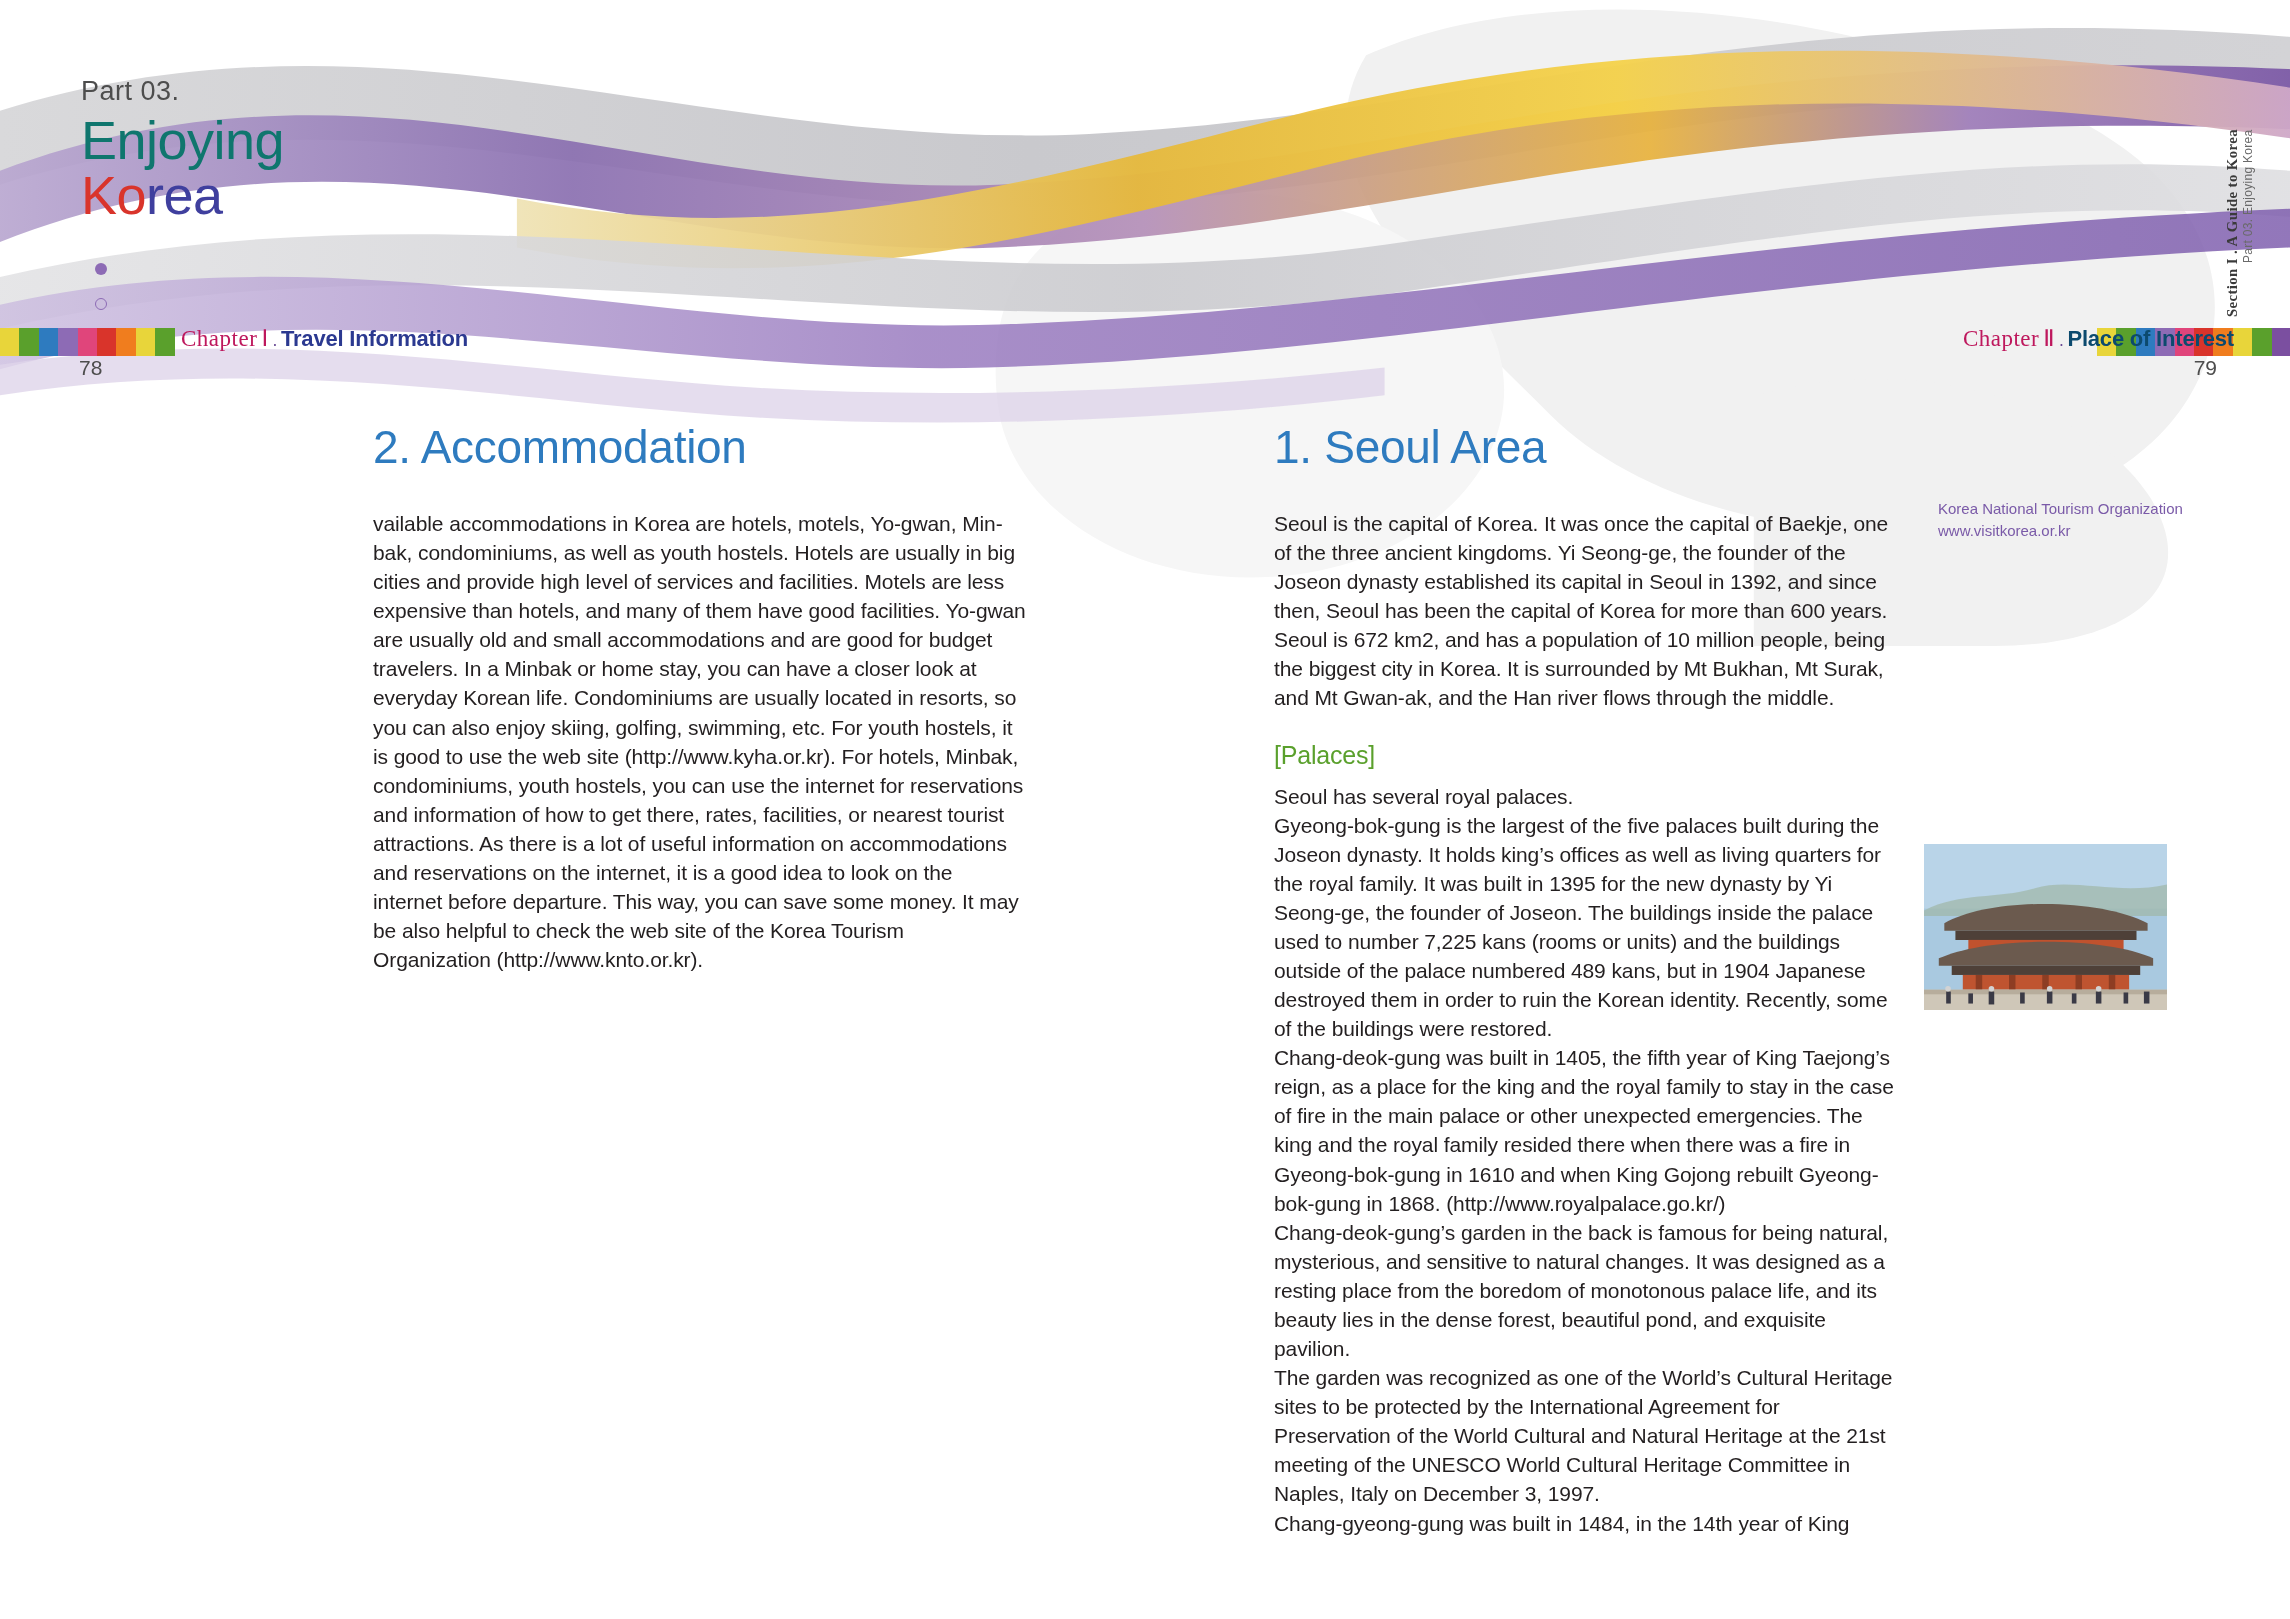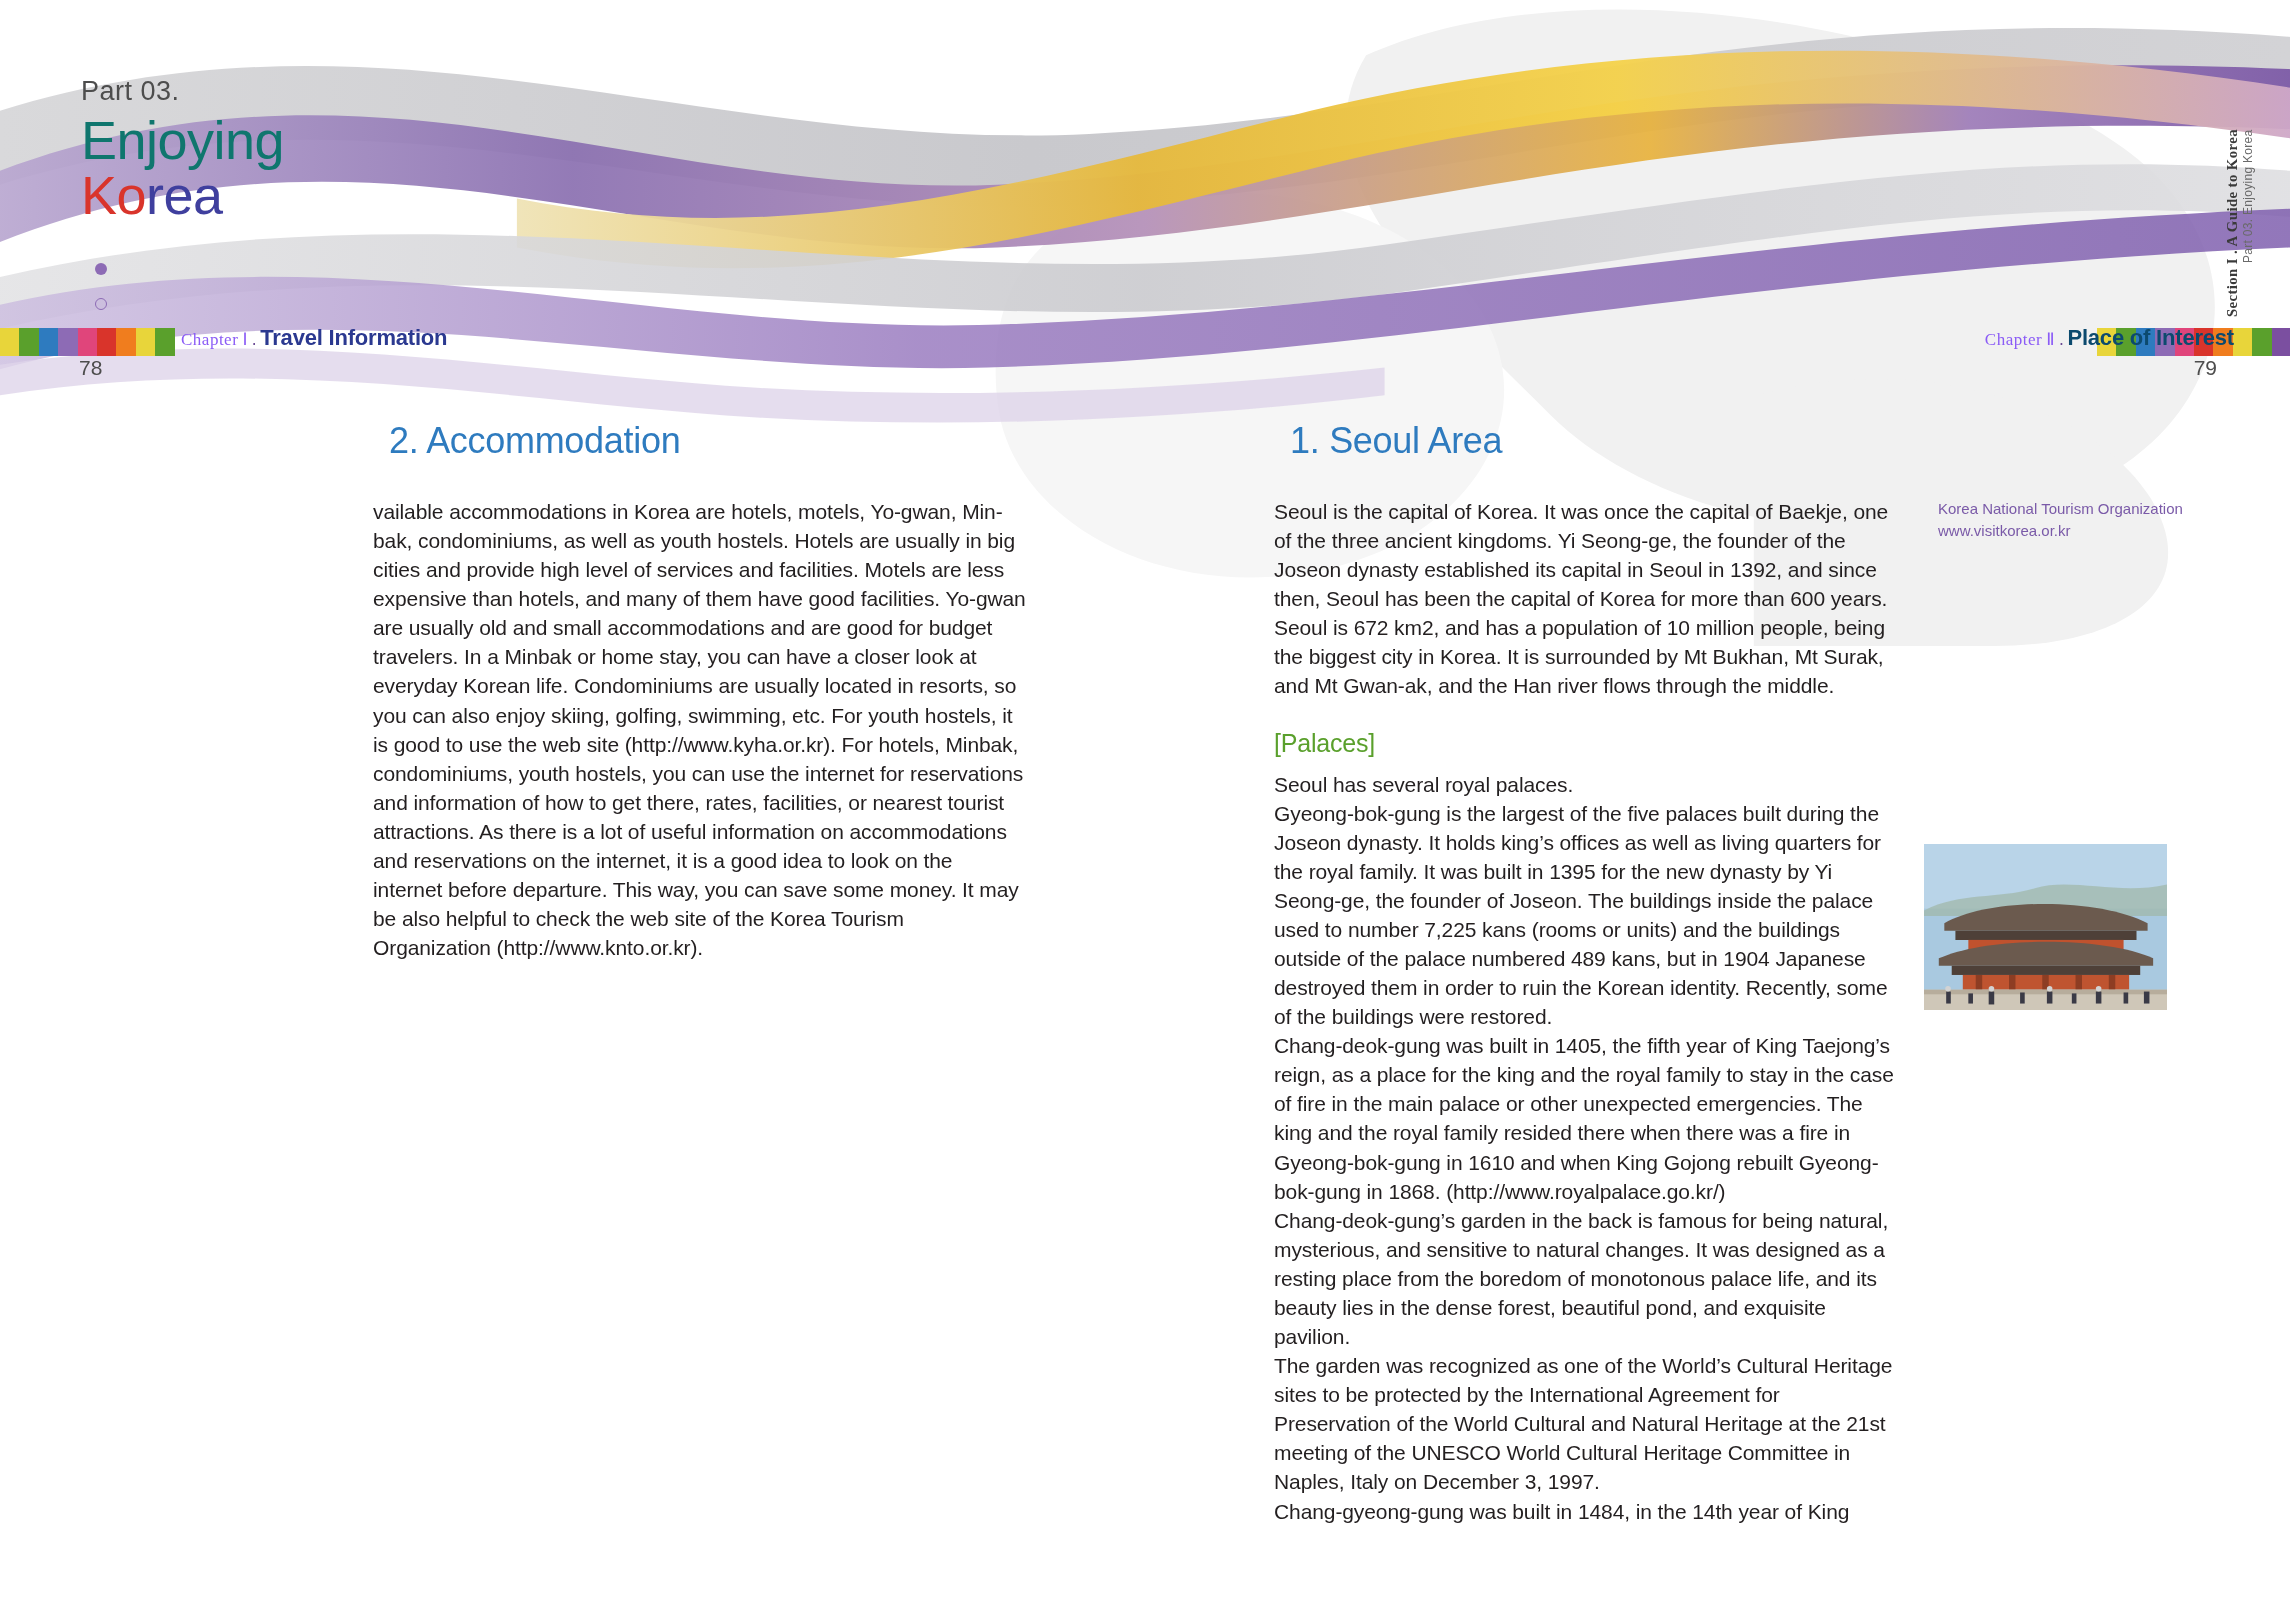--- a/index.html
+++ b/index.html
@@ -102,22 +102,22 @@
   .chapter-right {
     position: absolute;
     right: 57px;
     top: 325px;
     z-index: 6;
     white-space: nowrap;
     text-align: right;
   }
   .ch-word {
     font-family: "Liberation Serif", serif;
-    font-size: 17px;
-    color: #8b5cf6;
+    font-size: 23px;
+    color: #be185d;
     letter-spacing: 0.5px;
   }
   .ch-sep {
     font-size: 17.5px;
     color: #6a4a94;
     padding: 0 3.7px;
   }
   .ch-name {
     font-size: 22px;
     font-weight: bold;
@@ -170,24 +170,24 @@
     left: 373px;
     top: 420px;
     width: 653px;
   }
   .col-right {
     left: 1274px;
     top: 420px;
     width: 628px;
   }
   .sec-title {
-    font-size: 36px;
+    font-size: 46px;
     color: #2e7bbf;
     font-weight: 400;
-    margin: 0 0 35px 16px;
+    margin: 0 0 35px 0;
     letter-spacing: -0.3px;
   }
   .sec-title.right { color: #2e7bbf; }
 
   p.body {
     font-size: 21px;
     line-height: 1.385;
     margin: 0 0 26px 0;
     color: #231f20;
     letter-spacing: -0.1px;

